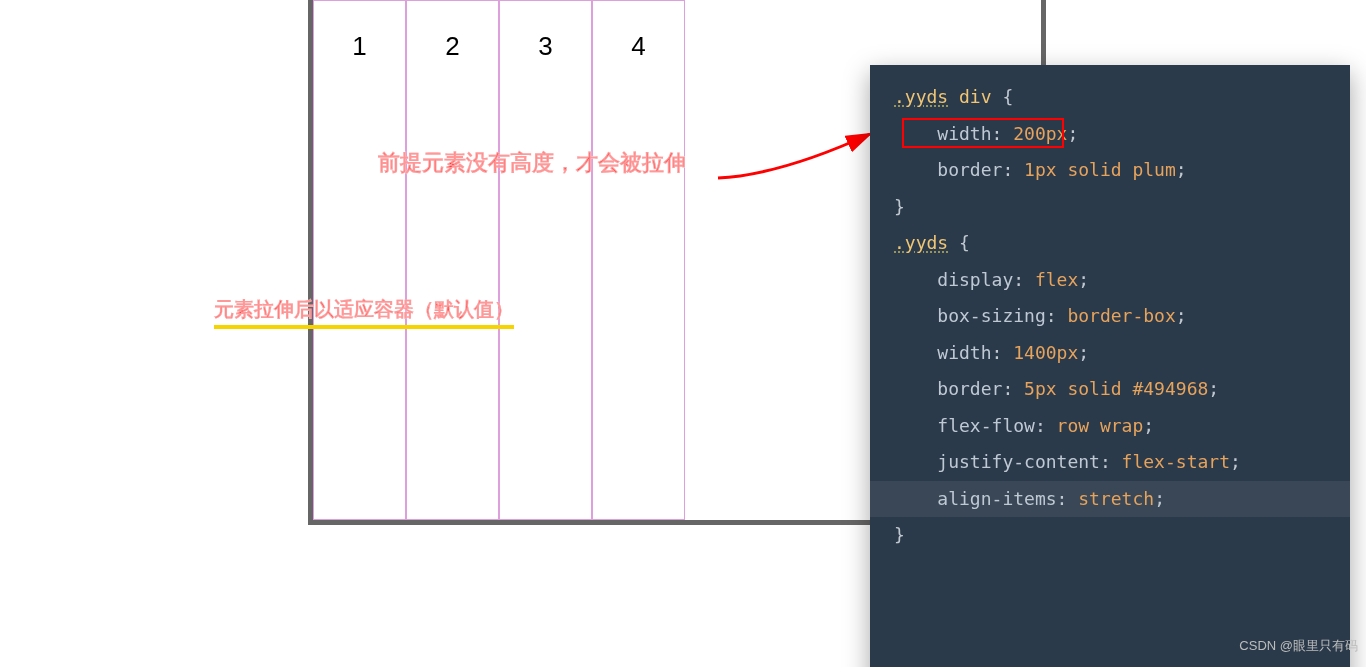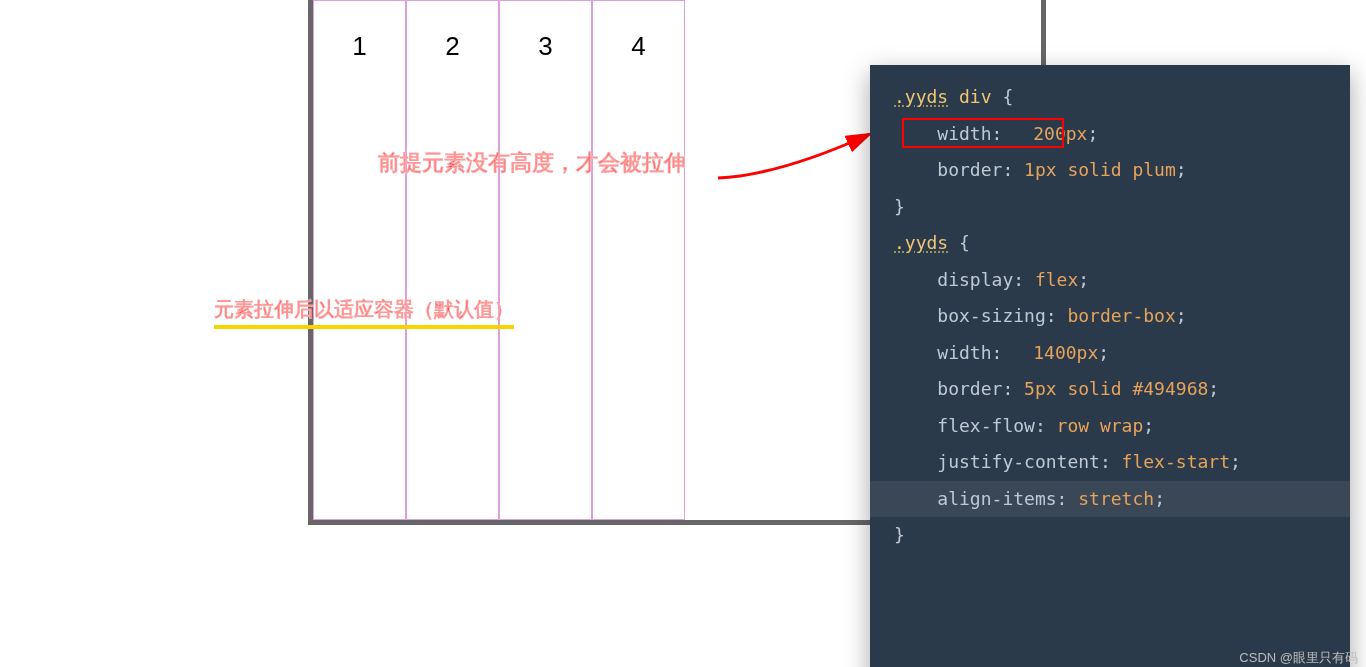--- a/index.html
+++ b/index.html
@@ -86,21 +86,21 @@
     line-height: 36.5px;
     padding: 14px 0 0 0;
     overflow: hidden;
   }
   .code-panel .ln { padding: 0 24px; white-space: pre; position: relative; }
   .code-panel .hl-row { background: rgba(255,255,255,0.07); }
   .sel   { color: #f0c674; } 
   .sel-u { text-decoration: underline dotted #a5a05a; text-underline-offset: 3px; }
   .punct { color: #c0c8d0; }
   .prop  { color: #bfc9d4; }
-  .num   { color: #e6a35c; margin-left: 20px; }
+  .num   { color: #e6a35c; }
   .val   { color: #e6a35c; }
   .brace { color: #c0c8d0; }
 
   .redbox {
     position: absolute;
     border: 2px solid #ff0000;
     left: 32px;
     top: 2px;
     width: 162px;
     height: 30px;
@@ -112,21 +112,21 @@
     bottom: 0px;
     width: 176px;
     height: 0;
     border-bottom: 3px solid #f5d400;
   }
 
   
   .watermark {
     position: absolute;
     right: 8px;
-    bottom: 0;
+    bottom: 12px;
     font-size: 13px;
     color: #bcbcbc;
     font-family: Arial, sans-serif;
   }
 </style>
 </head>
 <body>
 
 <div class="demo-box">
   <div class="item"><span>1</span></div>

